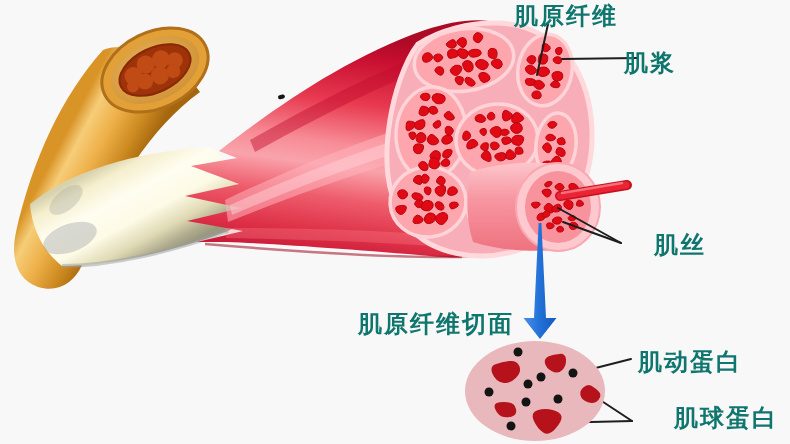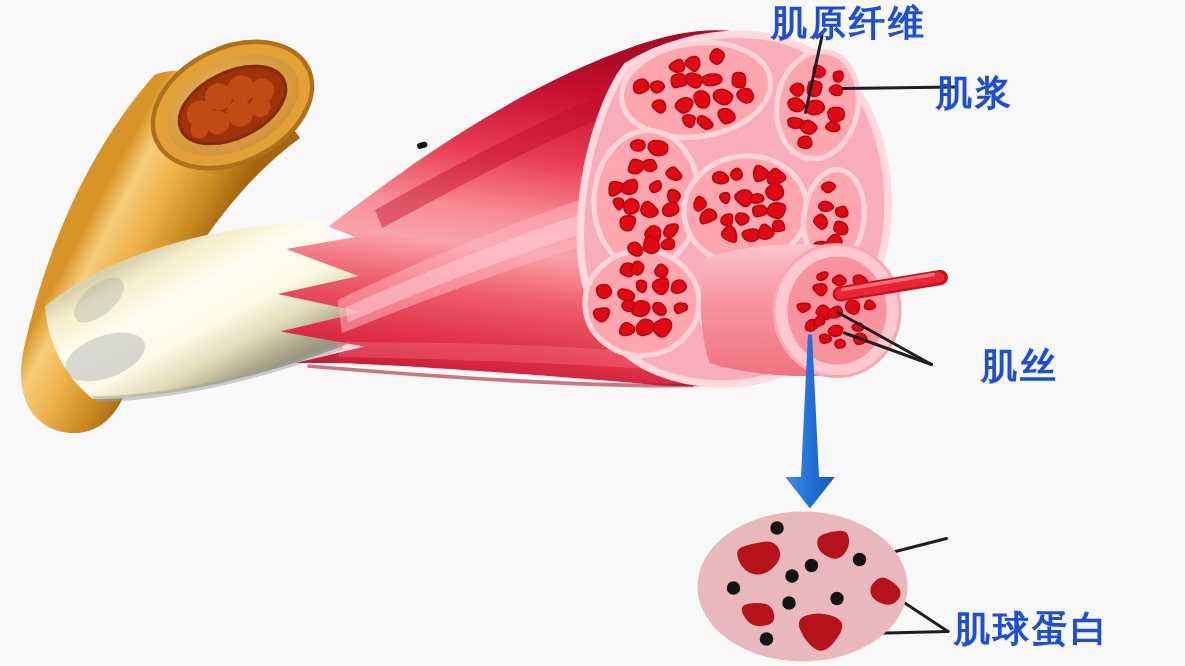--- a/index.html
+++ b/index.html
@@ -1,27 +1,27 @@
 <!DOCTYPE html>
 <html><head>
 <meta charset="utf-8">
 <style>
   html,body{margin:0;padding:0;background:#f8f8f8;}
   .stage{position:relative;width:790px;height:444px;background:#f8f8f8;overflow:hidden;
          font-family:"Liberation Sans",sans-serif;}
   .stage svg{position:absolute;left:0;top:0;}
   .lbl{position:absolute;font-weight:bold;font-size:24px;line-height:1.05;
-       letter-spacing:2px;color:#1d4ed8;white-space:nowrap;
+       letter-spacing:2px;color:#0f766e;white-space:nowrap;
        font-family:"Liberation Sans",sans-serif;}
   .lbl-myofibril{left:514px;top:3px;}
   .lbl-sarcoplasm{left:624px;top:50px;}
   .lbl-myofilament{left:654px;top:232px;}
   .lbl-section{left:358px;top:311px;}
   .lbl-actin{left:638px;top:349px;}
-  .lbl-myosin{left:636px;top:407px;}
+  .lbl-myosin{left:674px;top:407px;font-family:Liberation Mono, monospace;}
 </style>
 </head>
 <body>
 
 <div class="stage">
 
 <svg width="790" height="444" viewBox="0 0 790 444">
   <defs>
     <linearGradient id="boneShaftG" gradientUnits="userSpaceOnUse" x1="59" y1="146" x2="131" y2="184">
       <stop offset="0" stop-color="#d99428"></stop>
@@ -282,15 +282,17 @@
           <circle cx="526" cy="402" r="4.5" fill="#141414"></circle>
           <circle cx="558" cy="399" r="4.5" fill="#141414"></circle>
           <circle cx="511" cy="426" r="4.5" fill="#141414"></circle>
         </g>
   </g>
 </svg>
 
 <div class="lbl lbl-myofibril">肌原纤维</div>
 <div class="lbl lbl-sarcoplasm">肌浆</div>
 <div class="lbl lbl-myofilament">肌丝</div>
+<div class="lbl lbl-section">肌原纤维切面</div>
+<div class="lbl lbl-actin">肌动蛋白</div>
 <div class="lbl lbl-myosin">肌球蛋白</div>
 
 </div>
 
 </body></html>

